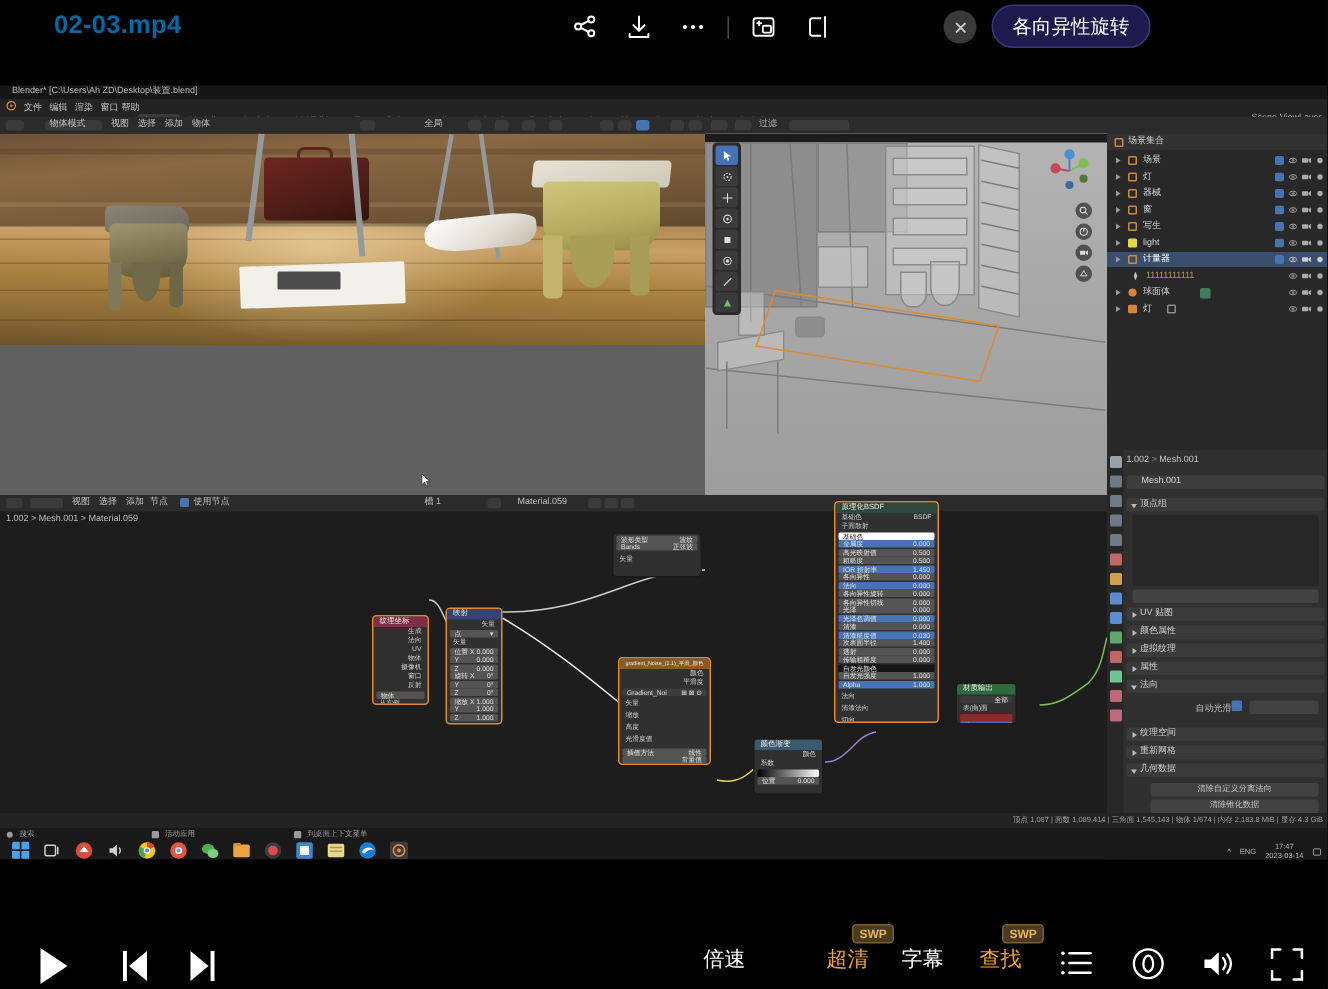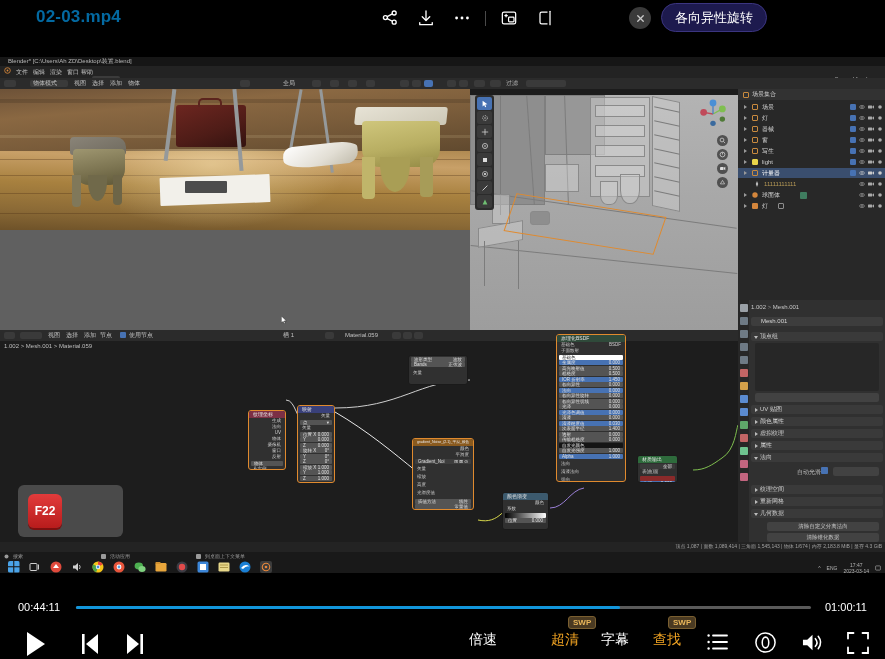--- a/index.html
+++ b/index.html
@@ -1034,23 +1034,20 @@
           </div>
         <div class="nslider" style="background:#8a2a2a"></div>
         <div class="nslider" style="background:#4772b3">
             <span class="sl">体积</span>
             <span class="sr">0.000</span>
           </div>
 
       </div>
     </div>
 
-    <div class="keyoverlay">
-      <div class="keycap">F22</div>
-    </div>
 
     <div class="bl-status">
       <div class="bl-stat-txt">顶点 1,087 | 面数 1,089,414 | 三角面 1,545,143 | 物体 1/674 | 内存 2,183.8 MiB | 显存 4.3 GiB</div>
     </div>
 
     <div class="taskbar">
       <div class="tb-topline">
         <svg style="position:absolute;left:4px;top:2px;width:5px;height:5px" viewBox="0 0 10 10" fill="#9a9a9a">
             <circle cx="5" cy="5" r="4"></circle>
           </svg>
@@ -1134,27 +1131,20 @@
         </span>
         <svg style="width:6px;height:6px" viewBox="0 0 10 10" fill="none" stroke="#b5b5b5" stroke-width="1">
             <rect x="1" y="1.5" width="8" height="7" rx="1"></rect>
           </svg>
       </div>
     </div>
   </div>
 
   <div class="ctrls">
 
-    <div class="timerow">
-      <span class="t-cur">00:44:11</span>
-      <div class="track">
-        <div class="track-fill" style="width:74%"></div>
-      </div>
-      <span class="t-tot">01:00:11</span>
-    </div>
 
     <div class="btn-row">
       <div class="pbtn-i" style="left:24px;top:10px">
         <svg width="24" height="26" viewBox="0 0 24 26">
             <polygon points="3,1 21,13 3,25" fill="#fff"></polygon>
           </svg>
       </div>
       <div class="pbtn-i" style="left:80px;top:12px" actable="true">
         <svg width="20" height="22" viewBox="0 0 20 22">
             <rect x="2" y="1" width="2.6" height="20" fill="#fff"></rect>

